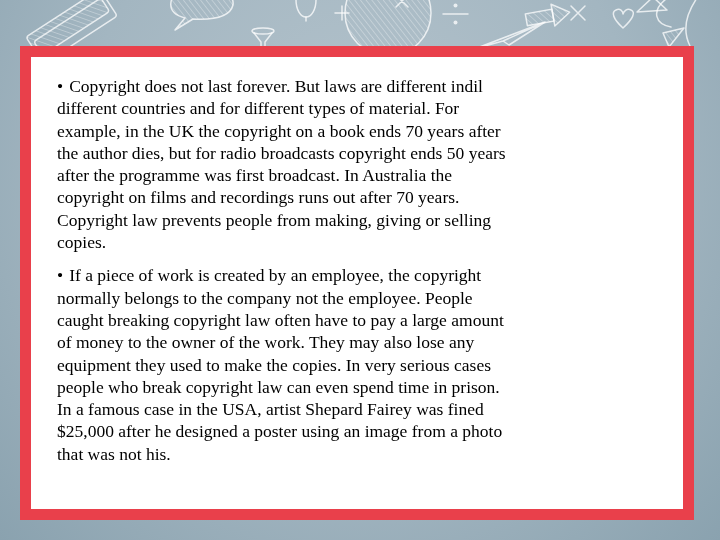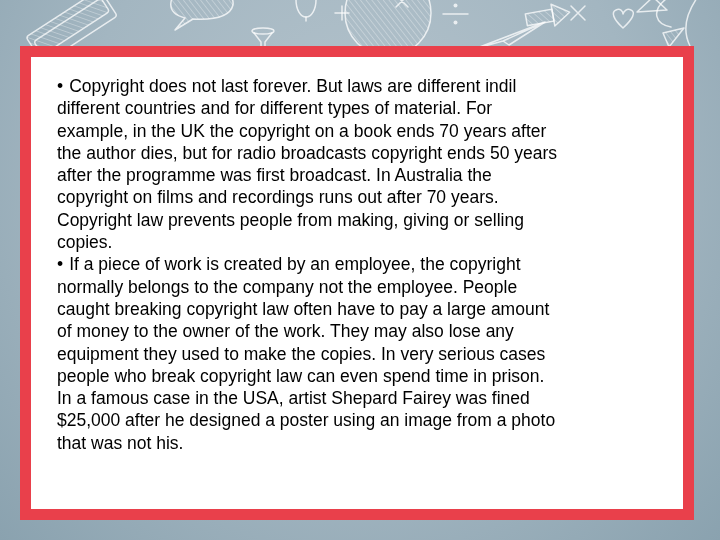--- a/index.html
+++ b/index.html
@@ -18,27 +18,27 @@
   .frame {
     position: absolute;
     left: 20px; top: 46px;
     width: 674px; height: 474px;
     box-sizing: border-box;
     border: 11px solid #e9404b;
     background: #ffffff;
   }
   .textbox {
     padding: 18px 16px 0 26px;
-    font-family: Liberation Sans, sans-serif;
+    font-family: Liberation Serif, serif;
     font-size: 17.5px;
     line-height: 22.3px;
     color: #000000;
   }
   .para { margin: 0; }
-  .para + .para { }
+  .para + .para { margin-top: 11px; }
   .marker { margin-right: 6px; }
   .btext { white-space: pre-line; }
 </style>
 </head>
 <body>
 
 <div class="stage">
 
   <svg class="doodles" viewBox="0 0 720 540" aria-hidden="true">
     <defs>

